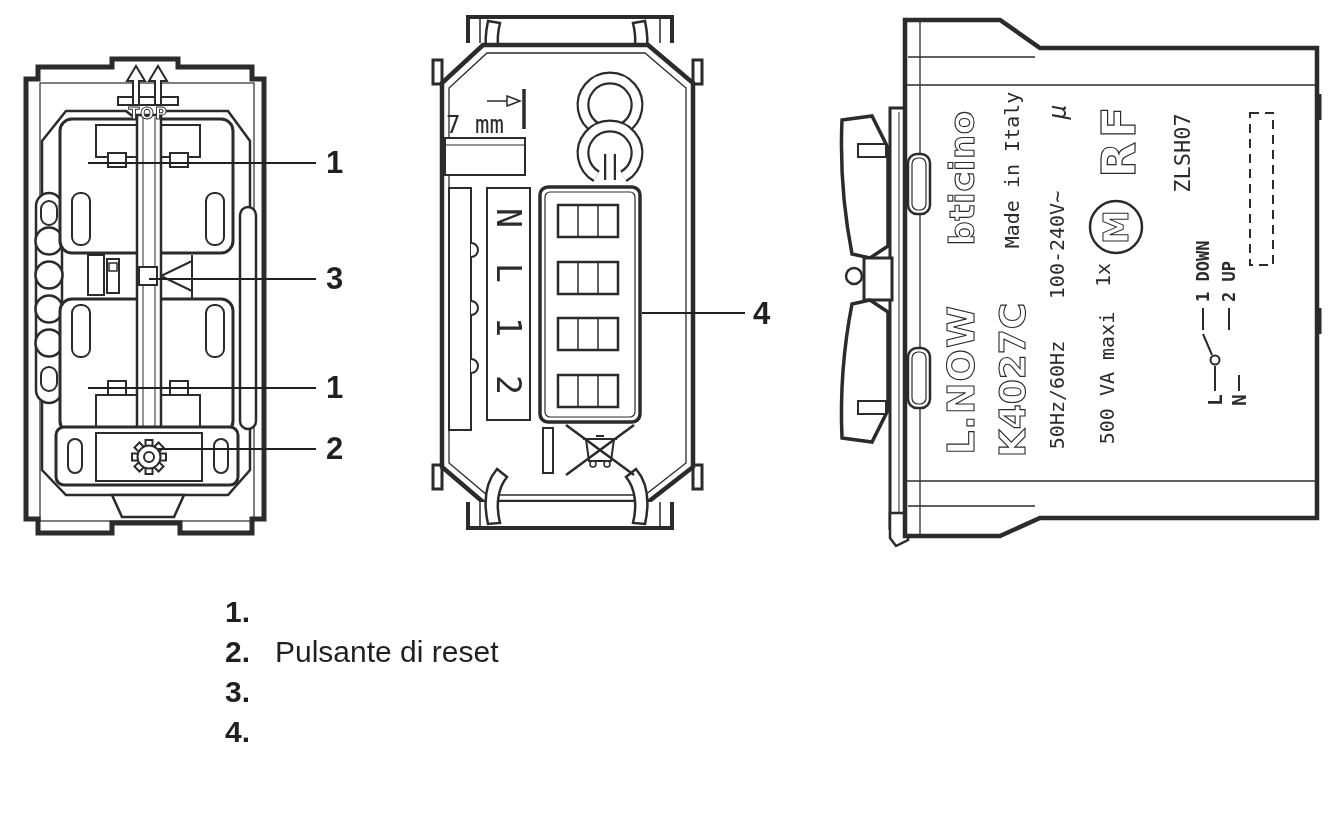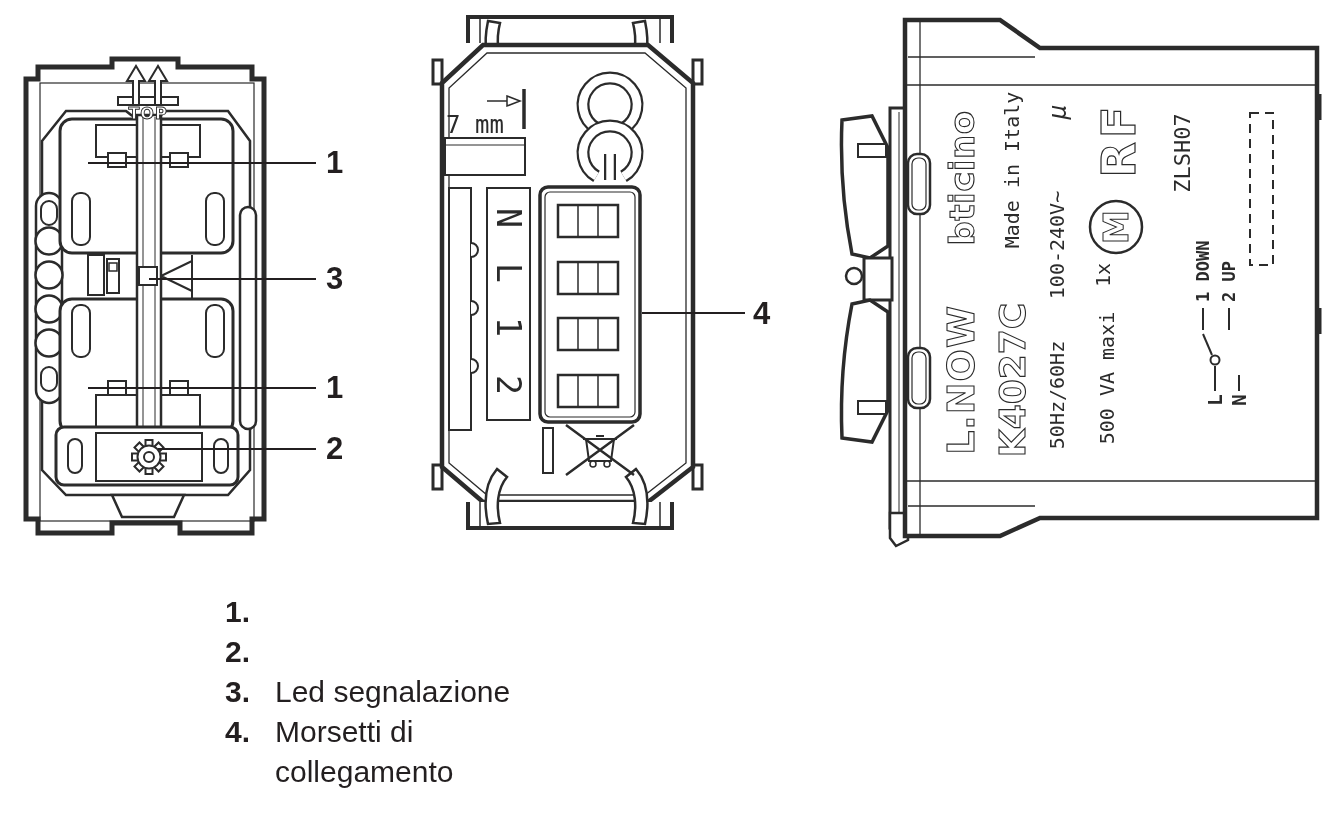--- a/index.html
+++ b/index.html
@@ -272,23 +272,21 @@
     <text class="thin-text" style="font-size:19px;font-weight:bold" x="-80" y="41" text-anchor="middle">N</text>
   </g>
 </svg>
 
 <div class="legend">
   <div class="legend-row">
     <span class="legend-num">1.</span>
   </div>
   <div class="legend-row">
     <span class="legend-num">2.</span>
+    <span class="legend-label">Pulsante di reset</span>
   </div>
   <div class="legend-row">
     <span class="legend-num">3.</span>
-    <span class="legend-label">Led segnalazione</span>
   </div>
   <div class="legend-row">
     <span class="legend-num">4.</span>
-    <span class="legend-label">Morsetti di
-collegamento</span>
   </div>
 </div>
 
 </body></html>

